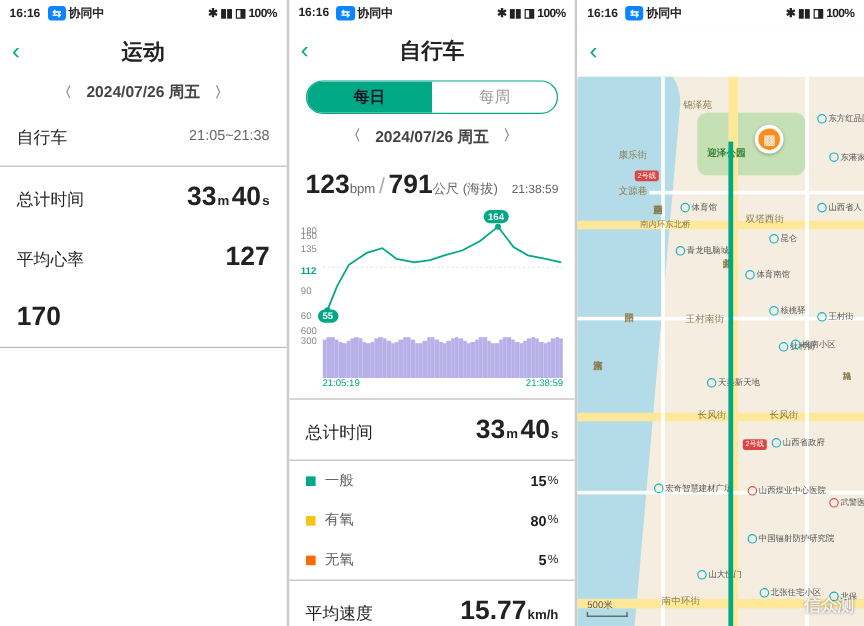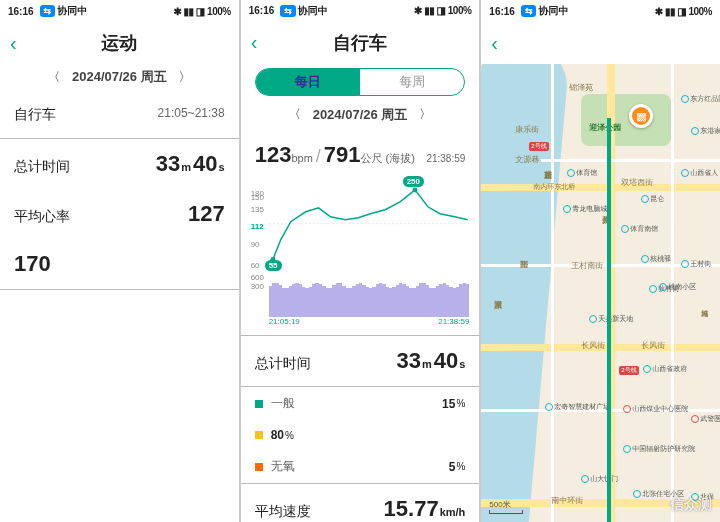--- a/index.html
+++ b/index.html
@@ -19,21 +19,21 @@
 .activity-row { display: flex; padding: 10px 14px 14px; font-size: 14px; }
 .activity-row .label { flex: 1; }
 .activity-row .val { font-size: 12px; color: #666; }
 .divider { height: 1px; background: #bbb; margin: 0; }
 .stat-row { display: flex; align-items: baseline; padding: 12px 14px; }
 .stat-row .lbl { flex: 1; font-size: 14px; }
 .stat-row .val { font-size: 22px; font-weight: 700; }
 .stat-row .unit { font-size: 11px; font-weight: 600; margin-left: 1px; }
 .seg { display: flex; margin: 4px 14px 6px; border: 1px solid #00a886; border-radius: 16px; overflow: hidden; height: 28px; }
 .seg .opt { flex: 1; display: flex; align-items: center; justify-content: center; font-size: 13px; color: #999; }
-.seg .opt.active { background: #00a886; color: #4c1d95; font-weight: 600; }
+.seg .opt.active { background: #00a886; color: #0f172a; font-weight: 600; }
 .metrics { display: flex; align-items: baseline; padding: 8px 14px 2px; gap: 0; justify-content: flex-end; }
 .metrics .big { font-size: 22px; font-weight: 700; }
 .metrics .sm { font-size: 11px; color: #666; }
 .metrics .slash { color: #aaa; margin: 0 3px; font-size: 18px; }
 .metrics .time { margin-left: auto; font-size: 10px; color: #666; }
 .chart1 { height: 98px; margin: 2px 10px 0; position: relative; }
 .chart1 .ylabels { position: absolute; left: 0; top: 0; bottom: 0; width: 18px; font-size: 8px; color: #888; }
 .chart1 .ylabels div { position: absolute; }
 .chart1 svg { position: absolute; inset: 0; }
 .callout { position: absolute; background: #00a886; color: #fff; font-size: 8px; padding: 1px 4px; border-radius: 7px; font-weight: 600; }
@@ -147,21 +147,21 @@
       <div style="top:52%;color:#00a886;font-weight:600">112</div>
       <div style="top:70%">90</div>
       <div style="top:92%">60</div>
     </div>
     <svg viewBox="0 0 220 98" preserveAspectRatio="none">
       <line x1="18" y1="52" x2="220" y2="52" stroke="#ccc" stroke-dasharray="2 2" stroke-width="0.5"></line>
       <polyline fill="none" stroke="#00a886" stroke-width="1.5" points="22,88 30,68 40,50 55,40 68,36 80,45 95,48 108,46 120,42 135,38 150,30 165,18 178,35 190,42 205,45 218,48"></polyline>
       <circle cx="165" cy="18" r="2.5" fill="#00a886"></circle>
       <circle cx="22" cy="88" r="2.5" fill="#00a886"></circle>
     </svg>
-    <div class="callout" style="left:152px;top:4px">250</div>
+    <div class="callout" style="left:152px;top:4px">164</div>
     <div class="callout" style="left:14px;bottom:-2px">55</div>
   </div>
   <div class="chart2">
     <div class="ylabels">
       <div style="top:0">600</div>
       <div style="top:50%">300</div>
     </div>
     <div class="bars" id="altbars">
         <div class="bar" style="height: 72%;"></div>
         <div class="bar" style="height: 77.0488%;"></div>
@@ -239,20 +239,21 @@
   </div>
   <div class="divider"></div>
   <div class="zone-row">
     <span class="sq" style="background:#00a886"></span>
       <span class="zl">一般</span>
     <span class="zv">15</span>
       <span class="zu">%</span>
   </div>
   <div class="zone-row">
     <span class="sq" style="background:#f5c518"></span>
+      <span class="zl">有氧</span>
     <span class="zv">80</span>
       <span class="zu">%</span>
   </div>
   <div class="zone-row">
     <span class="sq" style="background:#ff6a00"></span>
       <span class="zl">无氧</span>
     <span class="zv">5</span>
       <span class="zu">%</span>
   </div>
   <div class="divider"></div>

